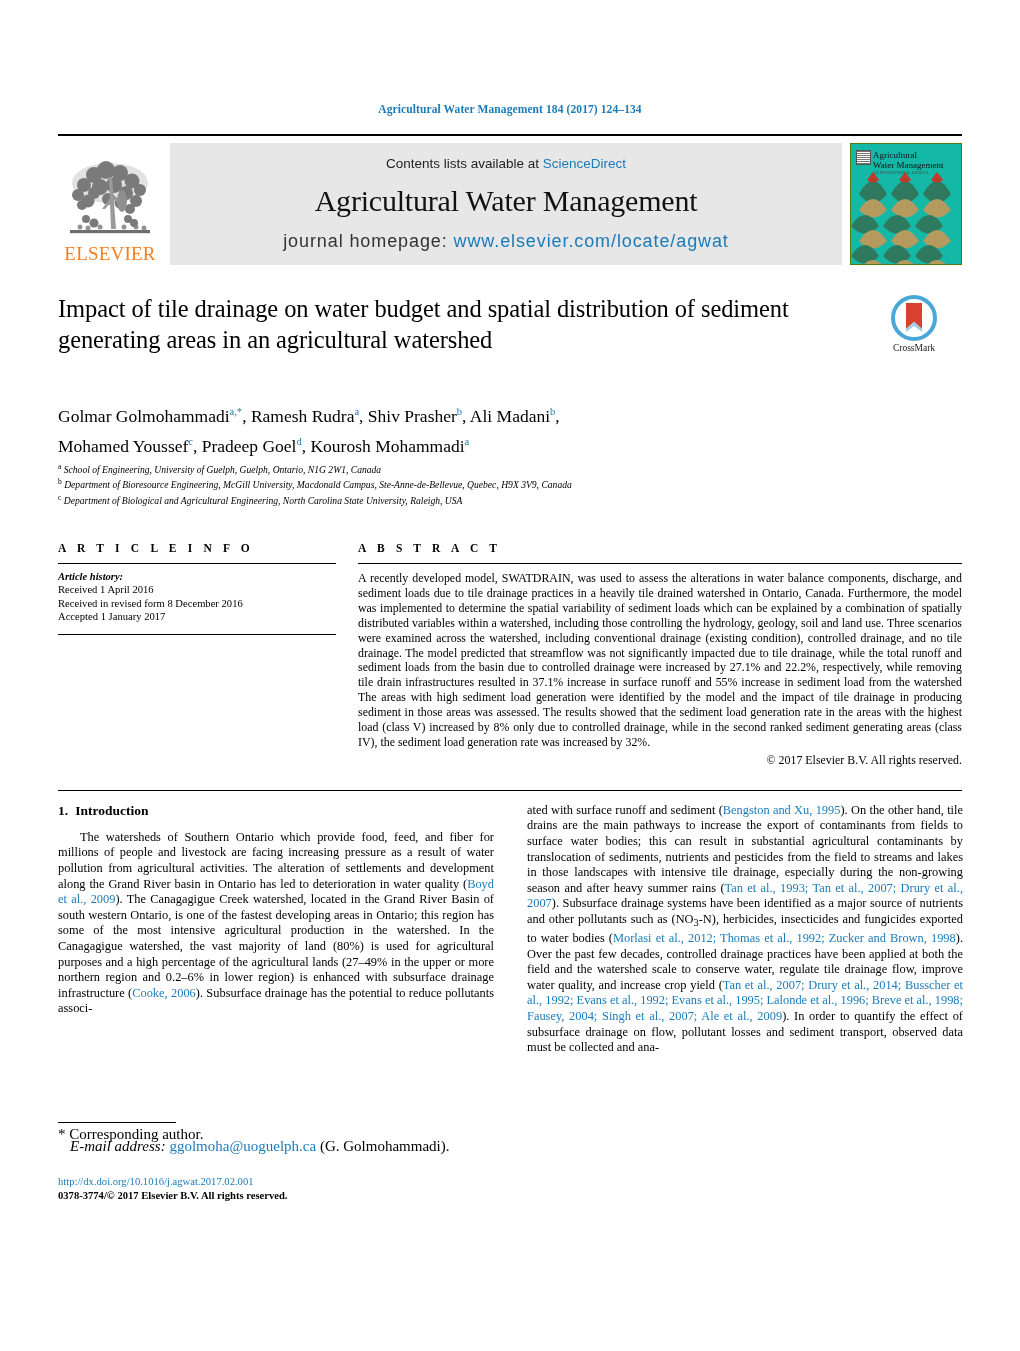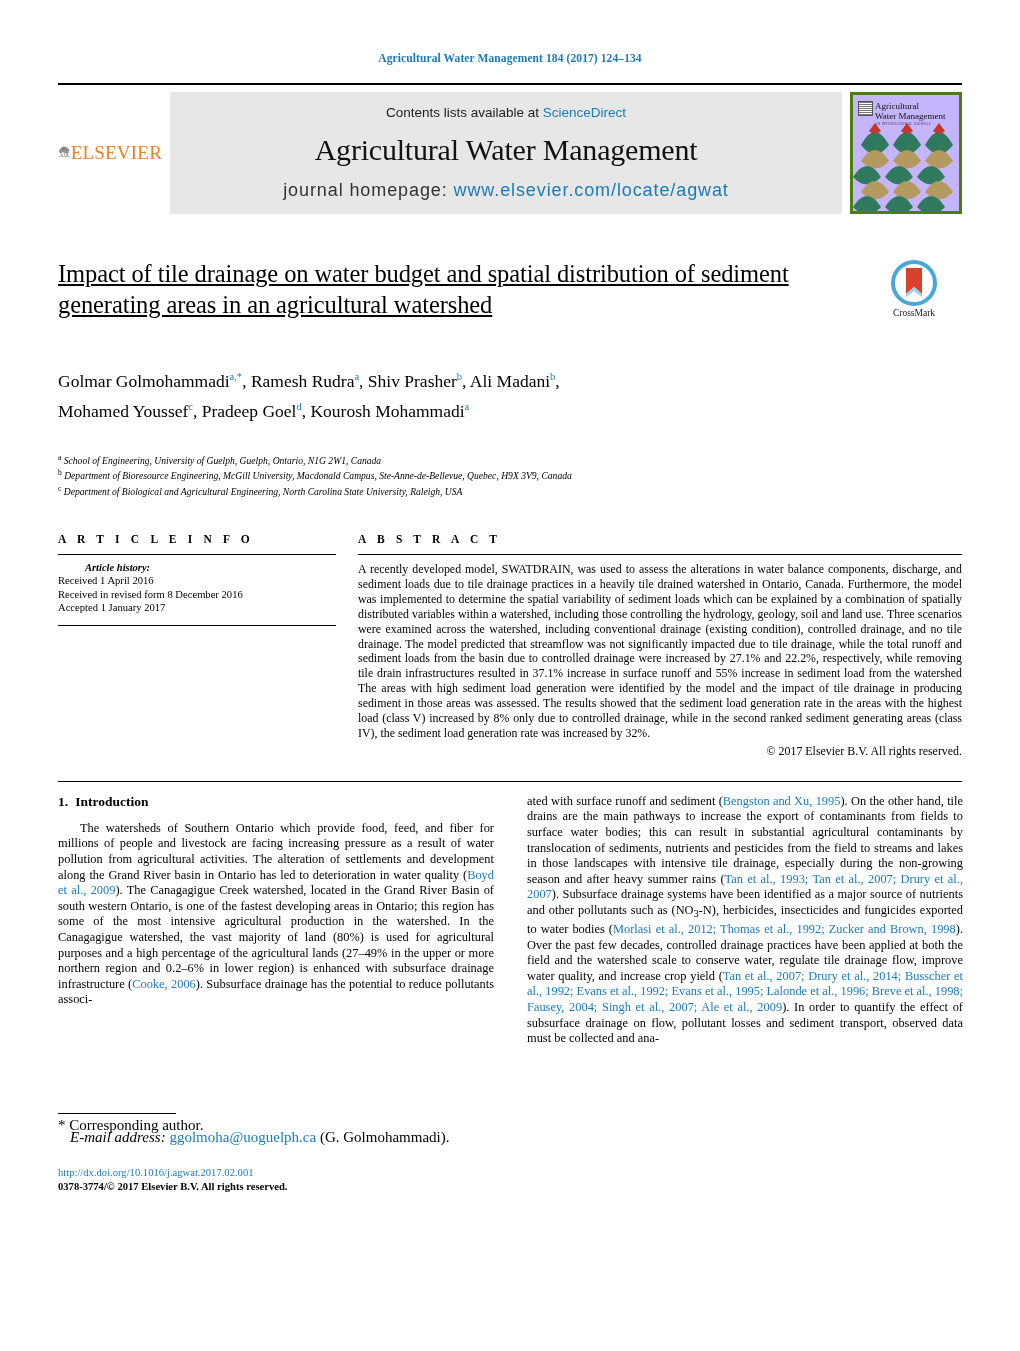--- a/index.html
+++ b/index.html
@@ -26,38 +26,38 @@
     color: #1A7BB9;
     text-decoration: none;
   }
 
   
   .running-head {
     text-align: center;
     color: #1A7BB9;
     font-size: 11.5px;
     font-weight: bold;
-    padding-top: 52px;
+    padding-top: 103px;
     letter-spacing: 0.1px;
   }
 
   
   .masthead {
     margin-top: 19px;
     border-top: 2px solid #000;
     padding-top: 7px;
     display: flex;
     align-items: stretch;
     height: 122px;
   }
   .elsevier-logo {
     width: 104px;
     flex: 0 0 104px;
     display: flex;
-    flex-direction: row;
+    flex-direction: column;
     align-items: center;
     justify-content: flex-end;
     padding-bottom: 2px;
   }
   .tree-svg { display: block; }
   .elsevier-word {
     font-family: "Liberation Serif", serif;
     font-size: 19px;
     color: #F47F20;
     letter-spacing: 0.2px;
@@ -89,22 +89,22 @@
   .homepage-line {
     font-family: "Liberation Sans", sans-serif;
     font-size: 18px;
     color: #333;
     letter-spacing: 0.9px;
   }
   .homepage-line .link { letter-spacing: 0.9px; }
   .cover-thumb {
     width: 112px;
     flex: 0 0 112px;
-    border: 3px solid #4d7c0f;
-    background: #c4b5fd;
+    border: 1px solid #4d7c0f;
+    background: #14b8a6;
     position: relative;
     overflow: hidden;
     box-sizing: border-box;
   }
   .cover-title {
     position: absolute;
     top: 6px;
     left: 22px;
     font-family: "Liberation Serif", serif;
     font-size: 9px;
@@ -128,24 +128,23 @@
     width: 13px;
     height: 13px;
     background:
       repeating-linear-gradient(180deg, #777 0 1px, #fff 1px 2px);
     border: 1px solid #555;
     z-index: 3;
   }
 
   
   .title-block {
-    margin-top: 44px;
+    margin-top: 28px;
     position: relative;
     min-height: 90px;
-    text-decoration: underline;
   }
   .paper-title {
     font-family: "Liberation Serif", serif;
     font-size: 24.5px;
     line-height: 31px;
     font-weight: normal;
     color: #000;
     margin: 0;
     max-width: 770px;
     letter-spacing: -0.1px;
@@ -172,21 +171,21 @@
     font-family: "Liberation Serif", serif;
     font-size: 17.5px;
     line-height: 25px;
     max-width: 780px;
   }
   .authors sup { font-size: 10.5px; color: #1A7BB9; }
   .authors sup.star { color: #1A7BB9; }
 
   
   .affiliations {
-    margin-top: 28px;
+    margin-top: 2px;
     font-size: 9.6px;
     line-height: 12.6px;
     font-style: italic;
   }
   .affiliations .aff sup {
     font-style: normal;
     font-size: 7.5px;
   }
 
   
@@ -216,21 +215,20 @@
   }
   .rule-top-info {
     border-top: 1px solid #000;
     margin: 9px 0 7px 0;
   }
   .info-label {
     font-size: 10.5px;
     font-style: italic;
     font-weight: bold;
     margin-bottom: 1px;
-    margin-left: 27px;
   }
   .info-line {
     font-size: 10.6px;
     line-height: 13.6px;
   }
   .keywords-block { margin-top: 0; }
   .keyword-item {
     font-size: 10.6px;
     line-height: 14px;
   }

